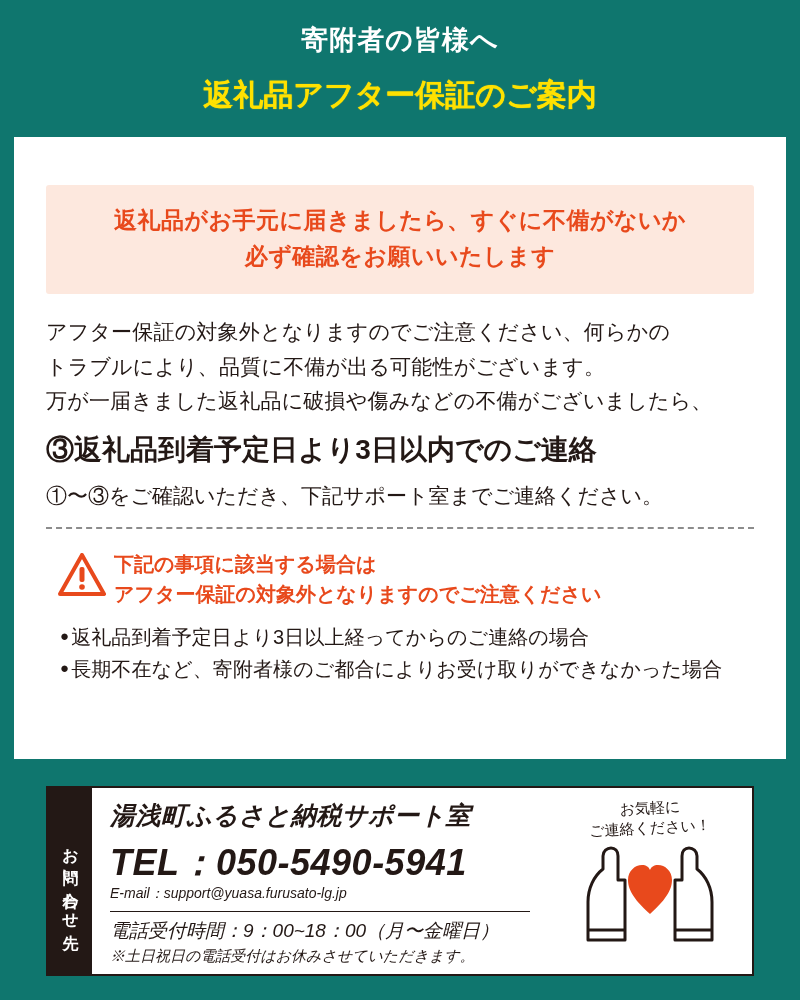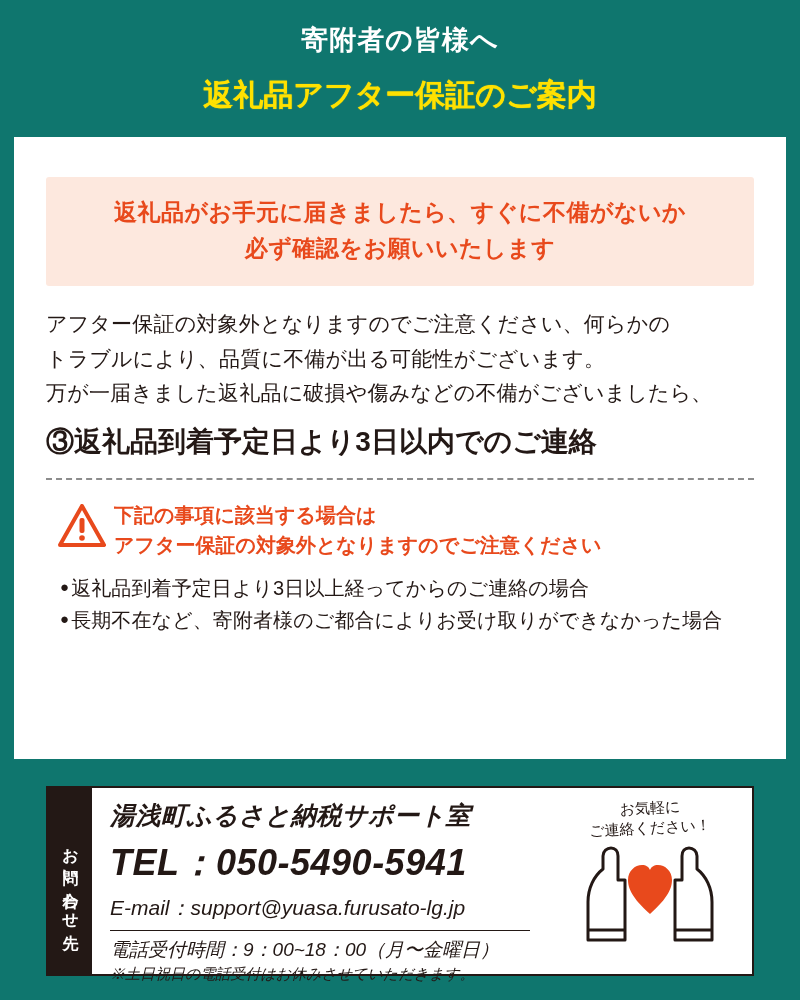--- a/index.html
+++ b/index.html
@@ -43,21 +43,21 @@
   }
   
   .panel {
     position: absolute;
     top: 137px;
     left: 14px;
     width: 772px;
     height: 622px;
     background: #ffffff;
     box-sizing: border-box;
-    padding: 8px 32px;
+    padding: 16px 32px;
   }
   
   .notice {
     margin-top: 32px;
     background: #fde8de;
     border-radius: 3px;
     padding: 18px 10px 20px;
     text-align: center;
   }
   .notice-line {
@@ -179,23 +179,23 @@
   }
   .contact-tel {
     margin-top: 12px;
     color: #231815;
     font-size: 36px;
     font-weight: bold;
     letter-spacing: 0.5px;
     line-height: 1.15;
   }
   .contact-email {
-    margin-top: 12px;
-    color: #231815;
-    font-size: 21px;
+    margin-top: 2px;
+    color: #231815;
+    font-size: 14px;
     line-height: 1.25;
   }
   .contact-rule {
     margin: 8px 0 0 0;
     border: none;
     border-top: 1px solid #231815;
     width: 420px;
   }
   .contact-hours {
     margin-top: 6px;
@@ -253,20 +253,21 @@
     <div class="body-text">
       <p>アフター保証の対象外となりますのでご注意ください、何らかの</p>
       <p>トラブルにより、品質に不備が出る可能性がございます。</p>
       <p>万が一届きました返礼品に破損や傷みなどの不備がございましたら、</p>
     </div>
 
     <div class="points">
       <div class="point">③返礼品到着予定日より3日以内でのご連絡</div>
     </div>
 
+    <div class="closing">①〜③をご確認いただき、下記サポート室までご連絡ください。</div>
 
     <hr class="divider">
 
     <div class="warn">
       <div class="warn-icon">
         <svg width="48" height="44" viewBox="0 0 48 44" aria-hidden="true">
           <path d="M24 2 L46 41 L2 41 Z" fill="none" stroke="#e8491c" stroke-width="4" stroke-linejoin="round"></path>
           <rect x="21.5" y="14" width="5" height="15" rx="2" fill="#e8491c"></rect>
           <circle cx="24" cy="34" r="2.8" fill="#e8491c"></circle>
         </svg>

